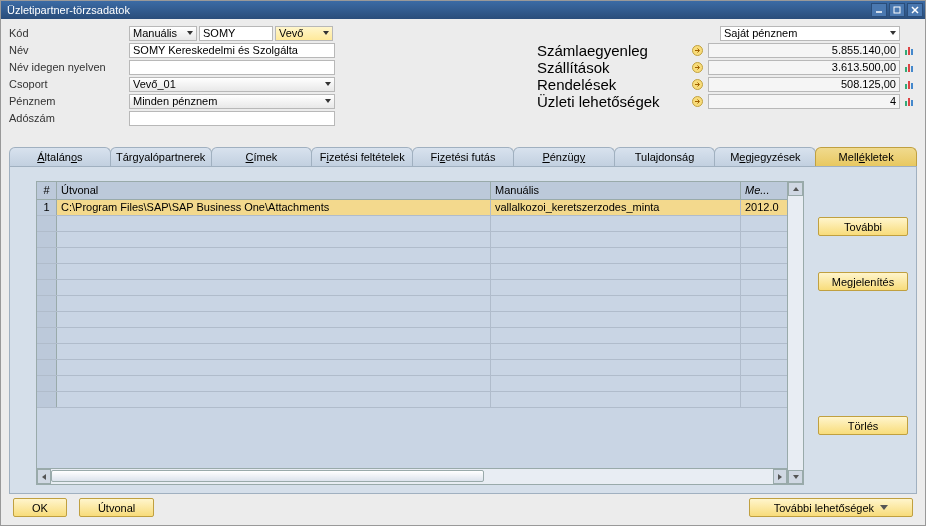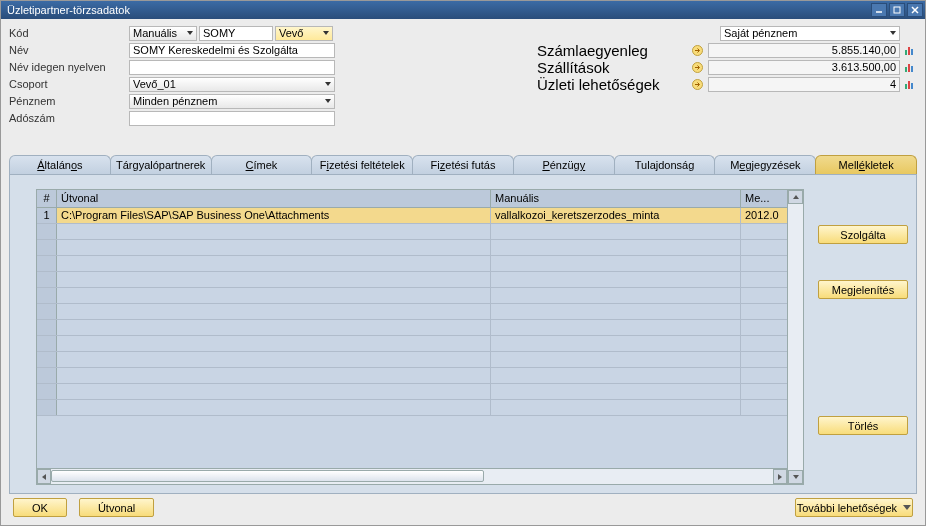--- a/index.html
+++ b/index.html
@@ -116,21 +116,21 @@
   .right-select::after {
     content:"";
     position:absolute; right:3px; top:4px;
     border-left:3px solid transparent;
     border-right:3px solid transparent;
     border-top:4px solid #333;
   }
 
   .tabs {
     display: flex;
-    margin-top: 28px;
+    margin-top: 20px;
     border-bottom: 1px solid #a0b0c0;
   }
   .tab {
     flex: 1;
     height: 19px;
     background: linear-gradient(to bottom,#d8e2ee,#c2d0e0);
     border: 1px solid #a0b0c0;
     border-bottom: none;
     border-radius: 6px 6px 0 0;
     display: flex; align-items: center; justify-content: center;
@@ -169,21 +169,21 @@
     height: 18px;
   }
   .grid-header .hcell {
     border-right: 1px solid #9aa;
     padding: 2px 4px;
     font-size: 11px;
   }
   .hrow-num { width: 20px; text-align: center; }
   .hpath { flex: 1; }
   .hfile { width: 250px; }
-  .hdate { width: 46px; }
+  .hdate { width: 46px; font-style: italic; }
   .grid-body {
     flex: 1;
     overflow: hidden;
     position: relative;
   }
   .grid-row {
     display: flex;
     height: 16px;
     border-bottom: 1px solid #b0bccb;
   }
@@ -349,20 +349,37 @@
         </div>
         <div class="right-row">
           <div class="right-label">Szállítások</div>
           <div class="arrow-link">
             <svg width="11" height="11">
                 <circle cx="5.5" cy="5.5" r="5" fill="#f8dc7a" stroke="#c0a040"></circle>
                 <path d="M3 5.5 L7 5.5 M5.5 3.5 L7.5 5.5 L5.5 7.5" stroke="#a06000" fill="none"></path>
               </svg>
           </div>
           <div class="right-value">3.613.500,00</div>
+          <div class="chart-icon">
+            <svg width="12" height="12">
+                <rect x="1" y="6" width="2" height="5" fill="#3a7"></rect>
+                <rect x="4" y="3" width="2" height="8" fill="#d44"></rect>
+                <rect x="7" y="5" width="2" height="6" fill="#48c"></rect>
+              </svg>
+          </div>
+        </div>
+        <div class="right-row">
+          <div class="right-label">Rendelések</div>
+          <div class="arrow-link">
+            <svg width="11" height="11">
+                <circle cx="5.5" cy="5.5" r="5" fill="#f8dc7a" stroke="#c0a040"></circle>
+                <path d="M3 5.5 L7 5.5 M5.5 3.5 L7.5 5.5 L5.5 7.5" stroke="#a06000" fill="none"></path>
+              </svg>
+          </div>
+          <div class="right-value">508.125,00</div>
           <div class="chart-icon">
             <svg width="12" height="12">
                 <rect x="1" y="6" width="2" height="5" fill="#3a7"></rect>
                 <rect x="4" y="3" width="2" height="8" fill="#d44"></rect>
                 <rect x="7" y="5" width="2" height="6" fill="#48c"></rect>
               </svg>
           </div>
         </div>
         <div class="right-row">
           <div class="right-label">Üzleti lehetőségek</div>
@@ -532,34 +549,34 @@
             <div class="sbtn">
                 <svg width="6" height="6">
                   <path d="M0 1 L3 5 L6 1" fill="#555"></path>
                 </svg>
               </div>
           </div>
         </div>
       </div>
 
       <div class="side-buttons">
-        <div class="action-btn">Szolgálta</div>
+        <div class="action-btn">További</div>
         <div class="action-btn">Megjelenítés</div>
         <div class="torles-wrap">
           <div class="action-btn">Törlés</div>
         </div>
       </div>
 
     </div>
 
     <div class="footer">
       <div class="footer-btn">OK</div>
       <div class="footer-btn">Útvonal</div>
       <div class="footer-spacer"></div>
-      <div class="footer-btn" style="padding:0 1px">
+      <div class="footer-btn" style="padding:0 24px">
         <span>További lehetőségek</span>
         <svg width="8" height="6" style="margin-left:6px">
             <path d="M0 0 L4 5 L8 0" fill="#555"></path>
           </svg>
       </div>
     </div>
 
   </div>
 </div>
 

